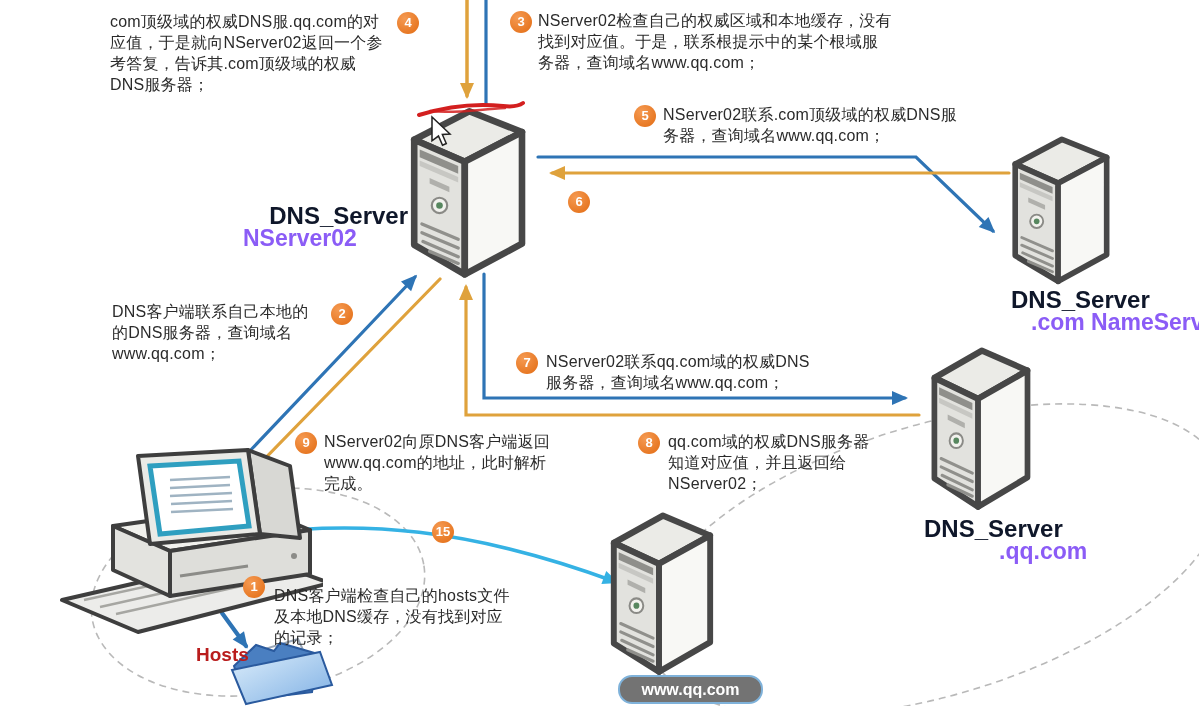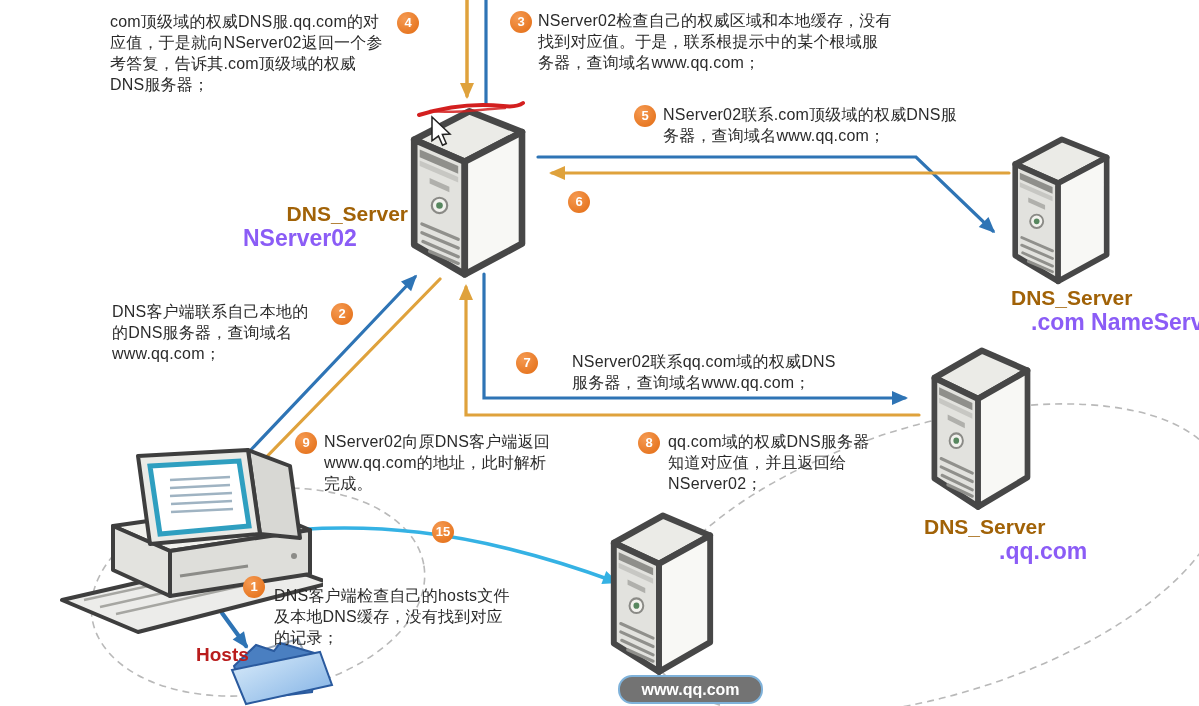--- a/index.html
+++ b/index.html
@@ -3,21 +3,21 @@
 <meta charset="utf-8">
 <style>
   html,body{margin:0;padding:0;background:#fff;}
   #canvas{position:relative;width:1199px;height:706px;background:#ffffff;overflow:hidden;
           font-family:"Liberation Sans","DejaVu Sans",sans-serif;}
   svg.layer{position:absolute;left:0;top:0;pointer-events:none;}
   .note{position:absolute;font-size:16px;line-height:21px;color:#2b2b2b;letter-spacing:0.2px;}
   .badge{position:absolute;width:22px;height:22px;border-radius:50%;
          background:radial-gradient(circle at 35% 30%,#f59a52,#e26b12);
          color:#fff;font-size:13px;line-height:22px;font-weight:bold;text-align:center;z-index:6;}
-  .lbl-title{position:absolute;color:#a16207;font-size:21px;font-weight:bold;z-index:6;}
+  .lbl-title{position:absolute;color:#0f172a;font-size:24px;font-weight:bold;z-index:6;}
   .lbl-sub{position:absolute;color:#8b5cf6;font-size:23px;font-weight:bold;z-index:6;}
   .hosts-label{position:absolute;color:#b91c1c;font-size:19px;font-weight:bold;z-index:6;}
   .www-badge{position:absolute;left:618px;top:675px;width:141px;height:25px;border-radius:14px;
              background:#737373;border:2px solid #7fb2da;color:#fff;font-size:16px;font-weight:bold;
              line-height:25px;text-align:center;z-index:6;}
   .server-svg{position:absolute;z-index:3;}
   .art-svg{position:absolute;z-index:3;}
   .top-layer{z-index:9;}
   .mid-layer{z-index:1;}
   .txt{z-index:5;}
@@ -156,21 +156,21 @@
 
   <div class="badge" style="left:568px;top:191px;">6</div>
 
   <div class="note txt" style="left:112px;top:301px;width:235px;">
     <div>DNS客户端联系自己本地的</div>
     <div>的DNS服务器，查询域名</div>
     <div>www.qq.com；</div>
   </div>
   <div class="badge" style="left:331px;top:303px;">2</div>
 
-  <div class="note txt" style="left:572px;top:351px;width:330px;">
+  <div class="note txt" style="left:546px;top:351px;width:330px;">
     <div>NServer02联系qq.com域的权威DNS</div>
     <div>服务器，查询域名www.qq.com；</div>
   </div>
   <div class="badge" style="left:516px;top:352px;">7</div>
 
   <div class="note txt" style="left:324px;top:431px;width:280px;">
     <div>NServer02向原DNS客户端返回</div>
     <div>www.qq.com的地址，此时解析</div>
     <div>完成。</div>
   </div>

